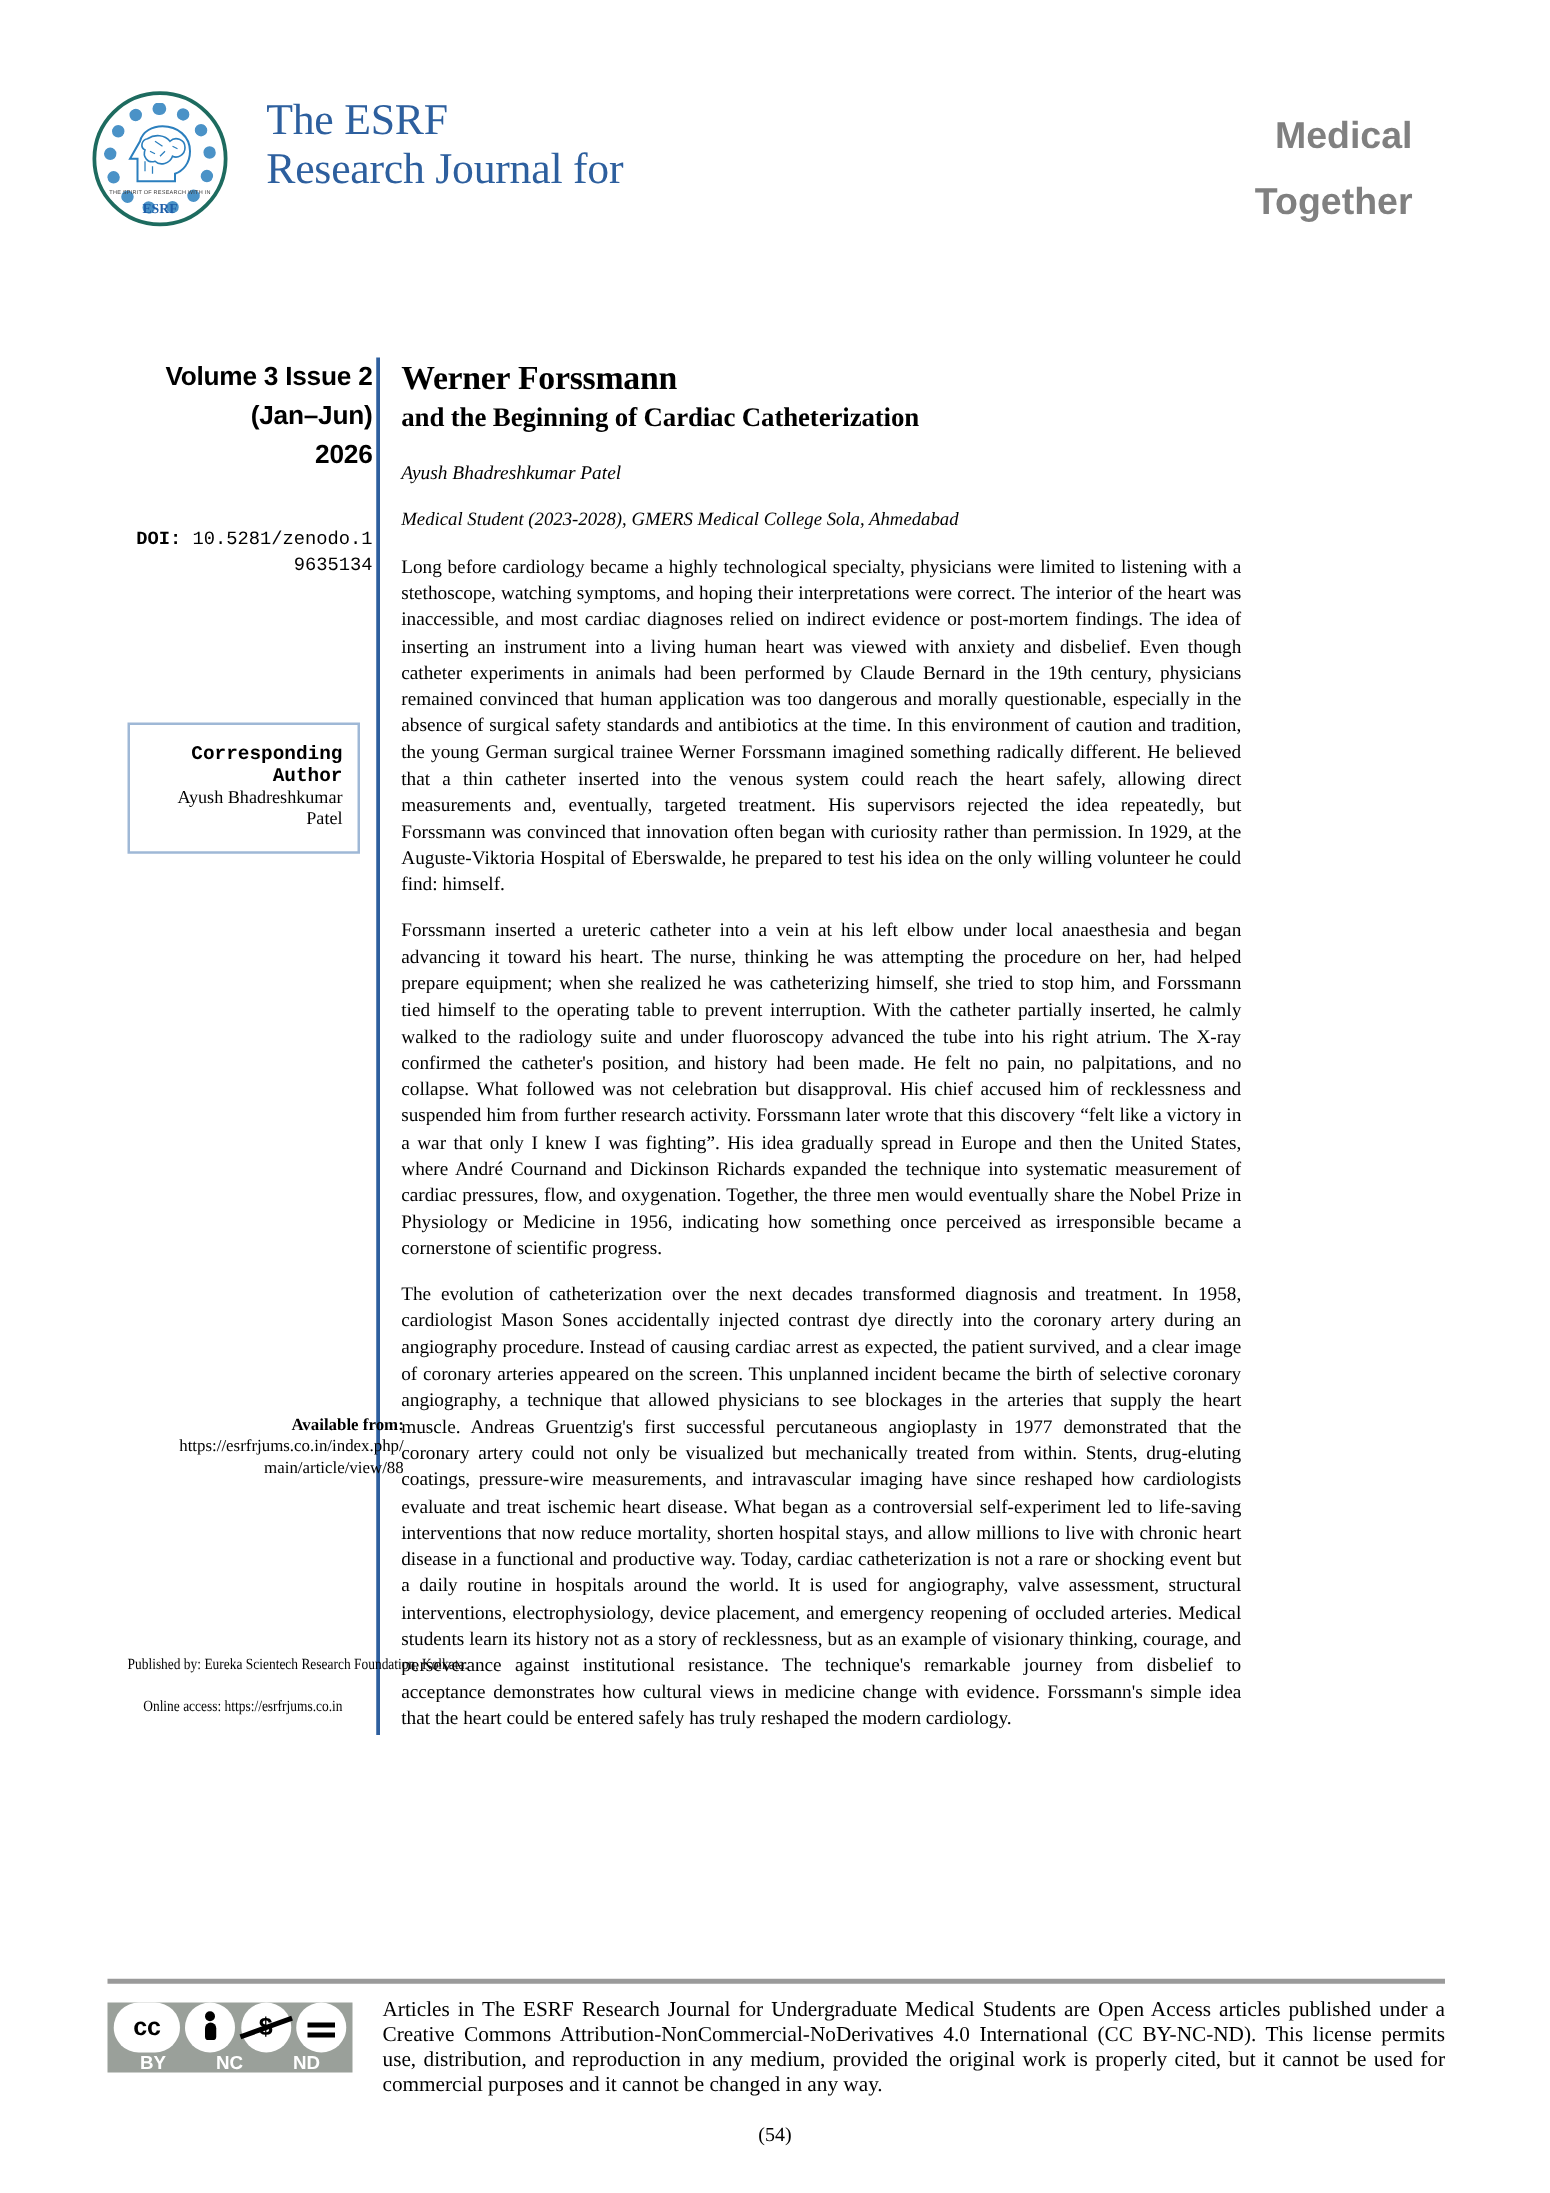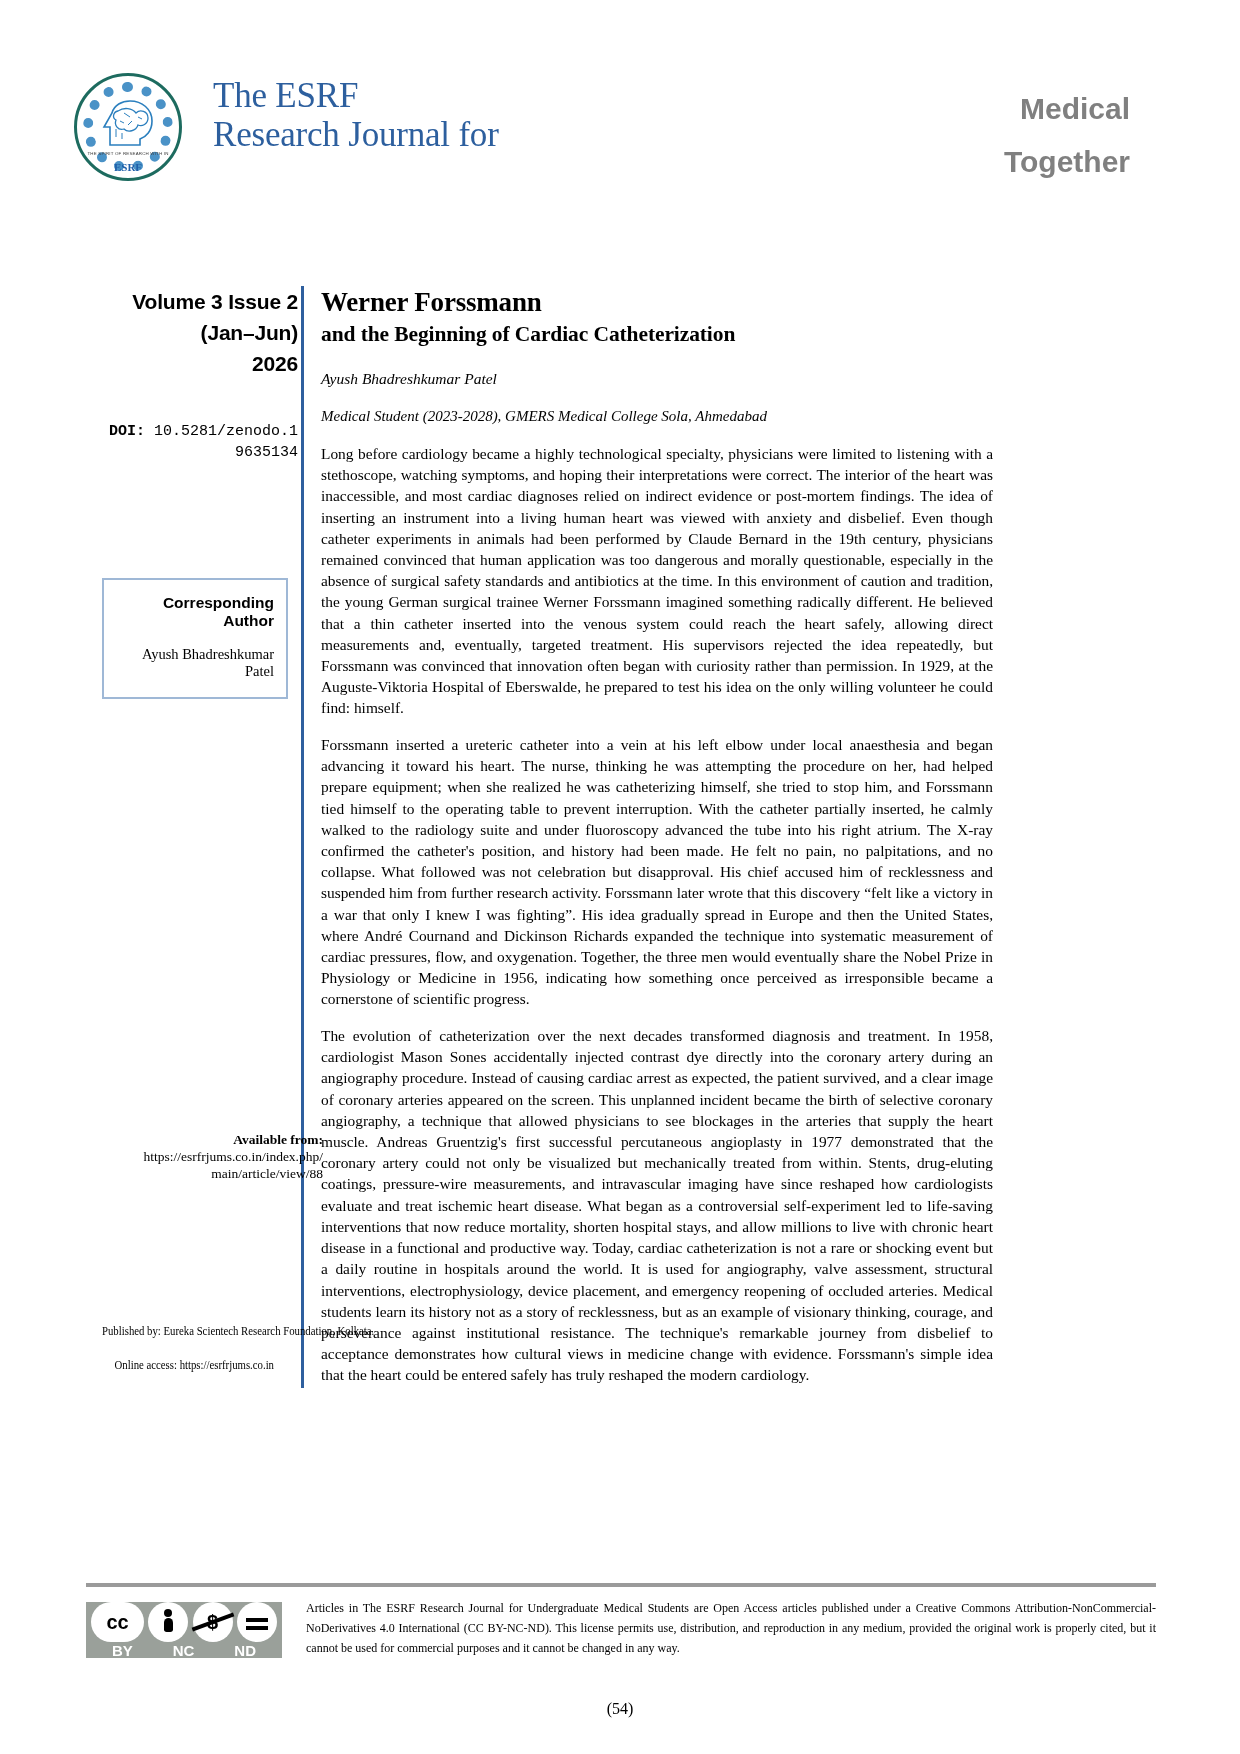--- a/index.html
+++ b/index.html
@@ -121,24 +121,23 @@
   .corr-box {
     position: absolute;
     left: 0; top: 292px;
     width: 186px;
     border: 2px solid #9fb8d6;
     box-sizing: border-box;
     padding: 14px 12px 16px 12px;
     background: #fff;
   }
   .corr-title {
-    font-family: Liberation Sans, sans-serif;
+    font-family: Liberation Mono, monospace;
     font-weight: bold;
     font-size: 15.5px;
-    margin-bottom: 16px;
   }
   .corr-name {
     font-size: 14.5px;
     line-height: 17px;
     margin-bottom: 1px;
   }
   .corr-addr {
     font-size: 13.5px;
     line-height: 17px;
   }
@@ -294,21 +293,21 @@
     width: 44px; height: 4px;
     background: #000;
     transform: rotate(-20deg);
     top: 18px; left: -2px;
   }
 
   .license-text {
     position: absolute;
     left: 306px; top: 1598px;
     width: 850px;
-    font-size: 12px;
+    font-size: 17px;
     line-height: 20px;
     text-align: justify;
   }
   .page-num {
     position: absolute;
     left: 0; top: 1700px;
     width: 1240px;
     text-align: center;
     font-size: 16px;
   }

